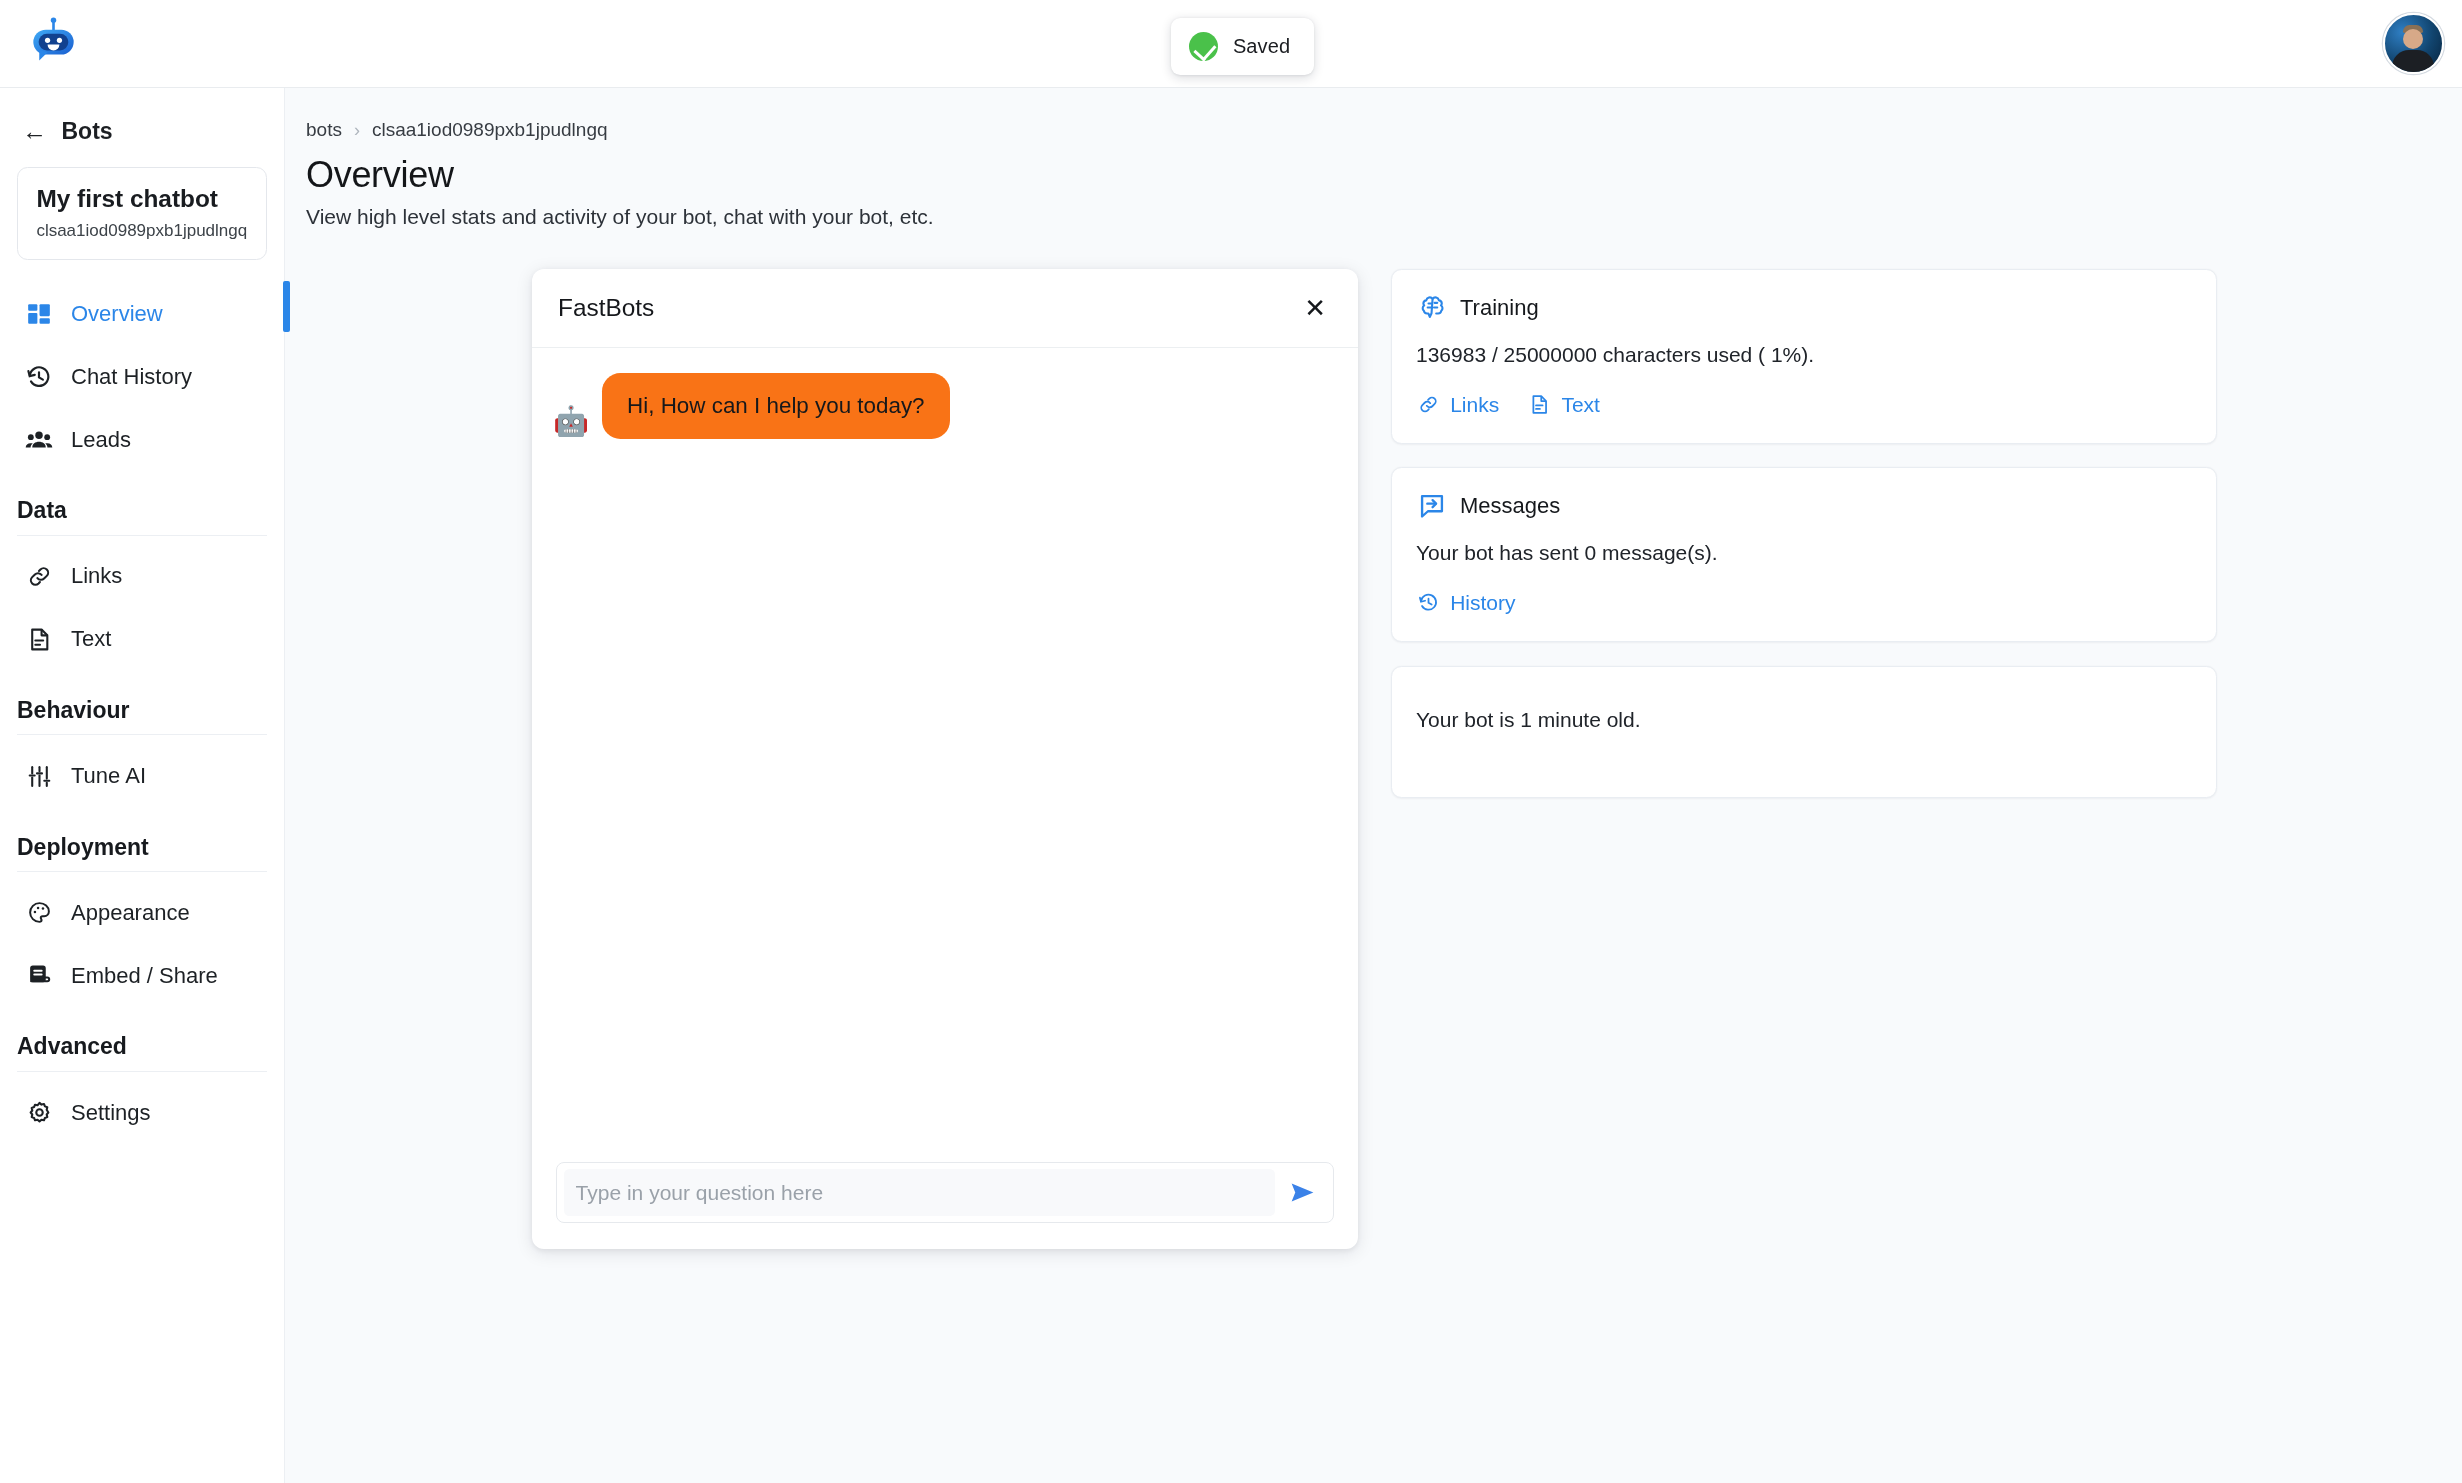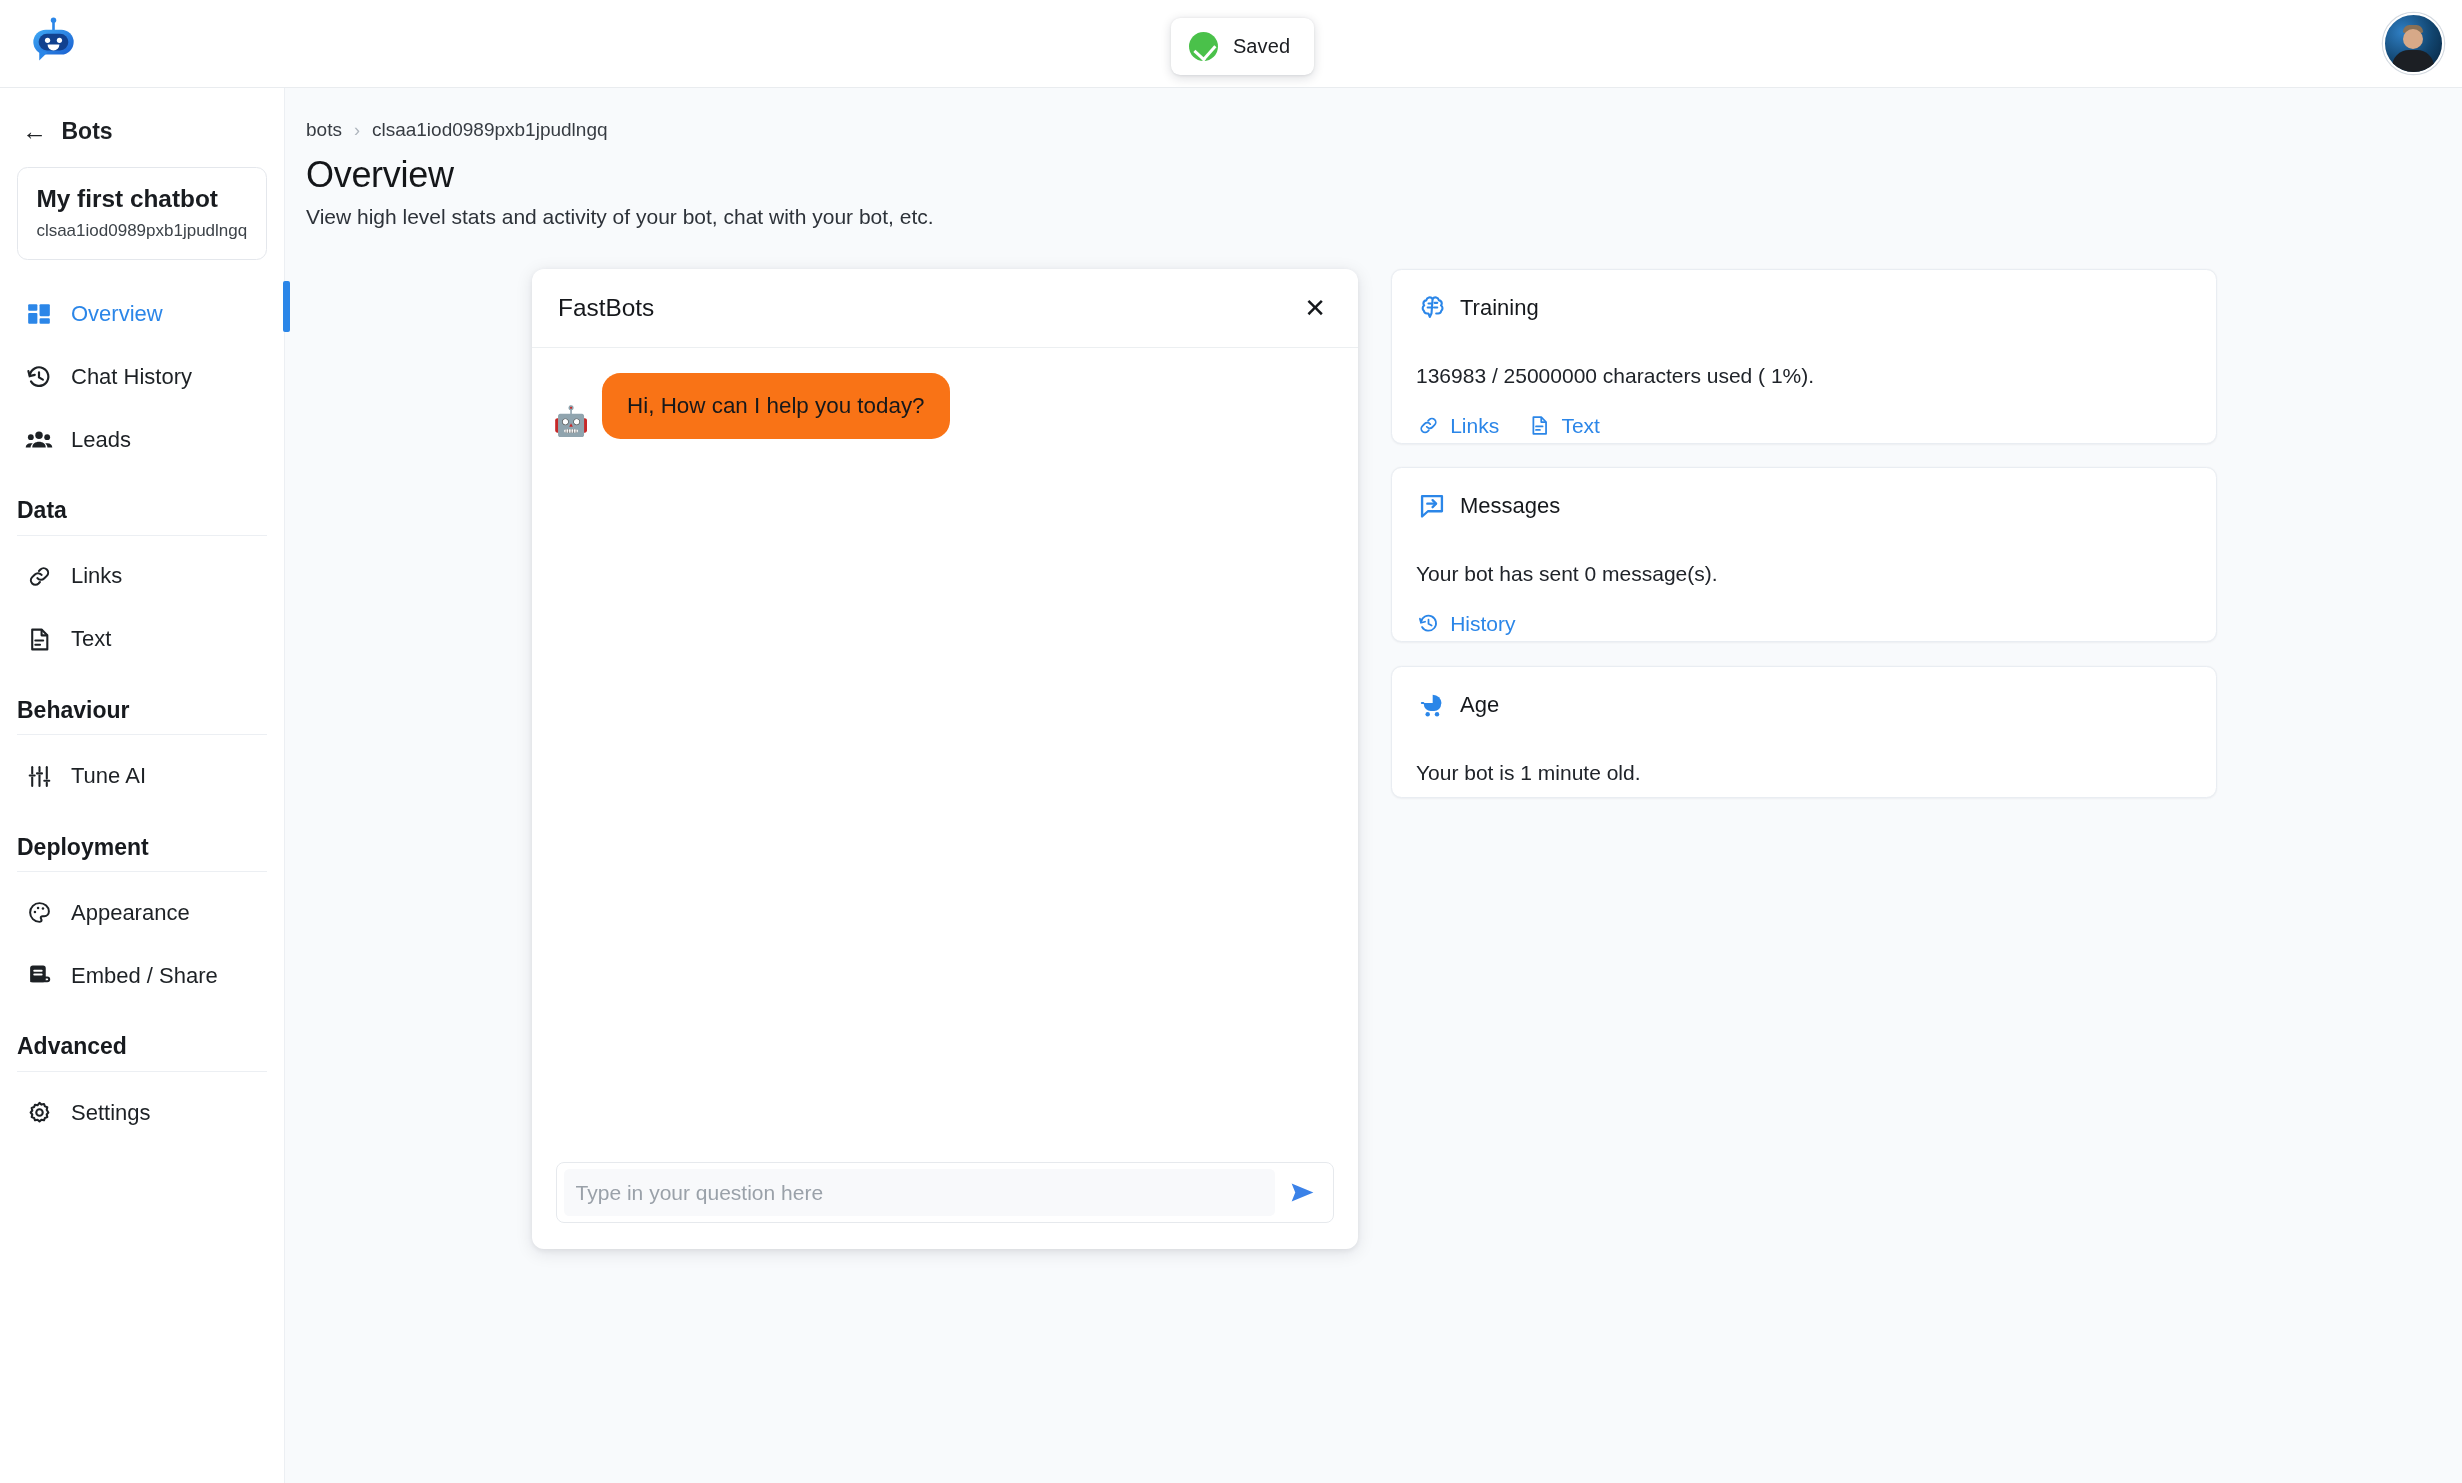--- a/index.html
+++ b/index.html
@@ -185,21 +185,21 @@
     border: 1.3px solid #e9edf2; border-radius: 10.5px;
     box-shadow: 0 0.7px 2px rgba(16,24,40,.05);
     padding: 22.4px 24px 24px 24px;
   }
   #card-training { top: 181px; height: 175px; }
   #card-messages { top: 379px; height: 175px; }
   #card-age      { top: 578px; height: 132px; }
   .card-head { display: flex; align-items: center; gap: 12px; }
   .card-title { font-size: 22px; color: #15181c; }
   .card-icon { width: 32px; height: 32px; display: flex; align-items: center; justify-content: center; flex: none; }
-  .card-text { font-size: 21px; color: #20242a; margin-top: 40px; }
+  .card-text { font-size: 21px; color: #20242a; margin-top: 19px; }
   .card-links { display: flex; align-items: center; gap: 28px; margin-top: 25px; }
   .card-link {
     display: flex; align-items: center; gap: 9.2px;
     font-size: 21px; color: #2b86e8; cursor: pointer;
   }
   .card-link .li { width: 25px; height: 25px; display: flex; align-items: center; justify-content: center; flex: none; }
 </style>
 </head>
 <body>
 
@@ -459,29 +459,17 @@
             <polyline points="2.2,6.5 3.4,11.2 8.1,10"></polyline>
             <polyline points="12,7.6 12,12.4 15.6,14.4"></polyline>
           </svg>
         </span>
         <span>History</span>
       </span>
     </div>
   </div>
 
   <div class="card" id="card-age">
-    <div class="card-head">
-      <span class="card-icon">
-        <svg width="28" height="28" viewBox="0 0 24 24" fill="#2b86e8">
-          <path d="M12.6 3.2a7.6 7.6 0 0 1 7.6 7.6h-7.6z"></path>
-          <path d="M3.4 10.2h16.4v1.1a5.9 5.9 0 0 1-5.9 5.9h-3a5.9 5.9 0 0 1-5.9-5.9z"></path>
-          <rect x="2.4" y="9.4" width="3" height="1.8" rx=".9"></rect>
-          <circle cx="8.3" cy="20" r="1.9"></circle>
-          <circle cx="16.3" cy="20" r="1.9"></circle>
-        </svg>
-      </span>
-      <span class="card-title">Age</span>
-    </div>
     <div class="card-text">Your bot is 1 minute old.</div>
   </div>
 
 </div>
 
 
 </body></html>

